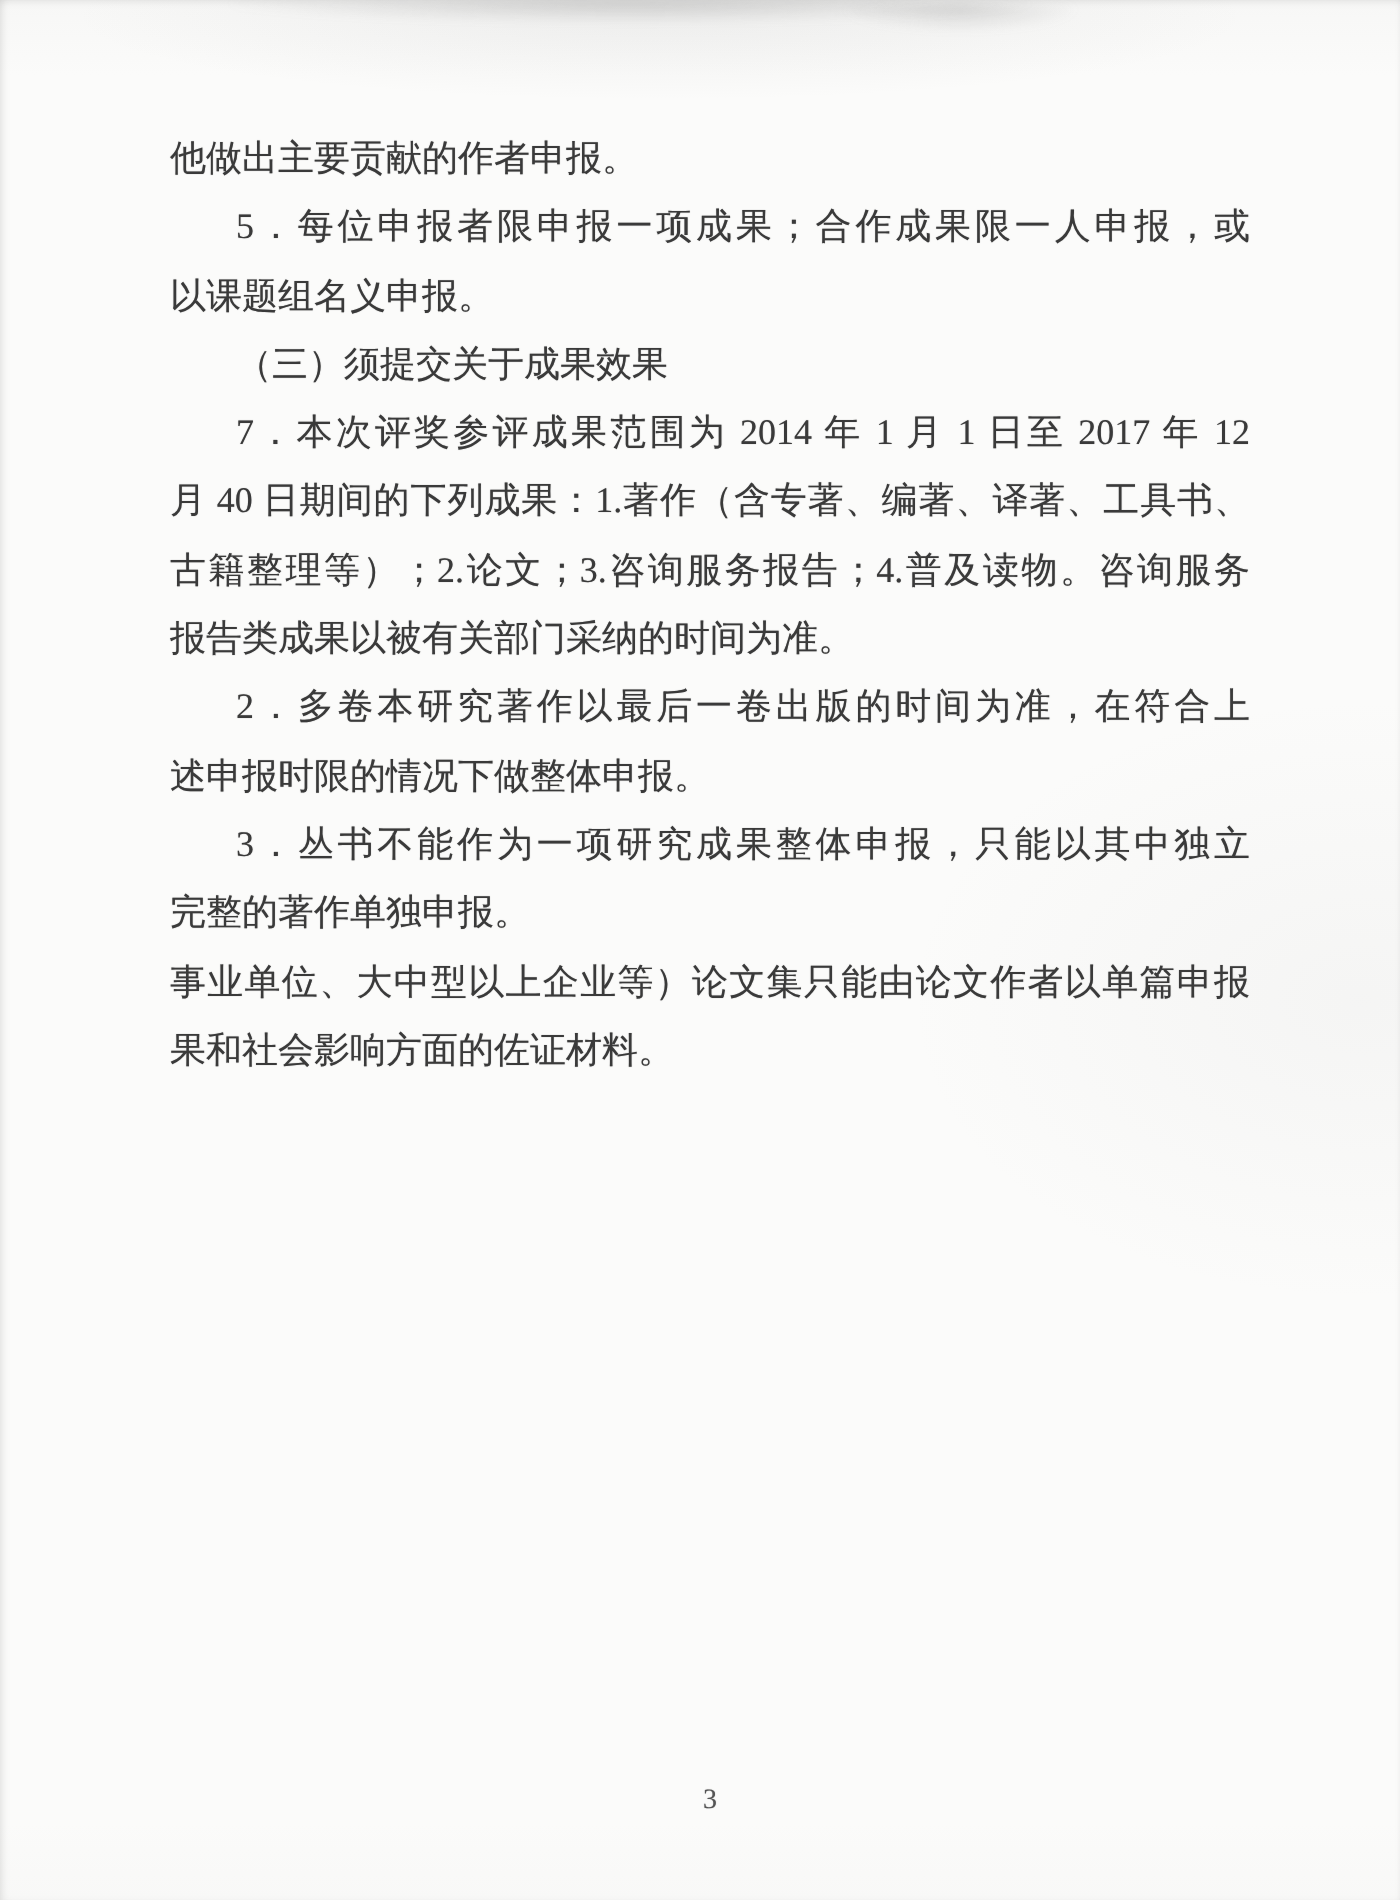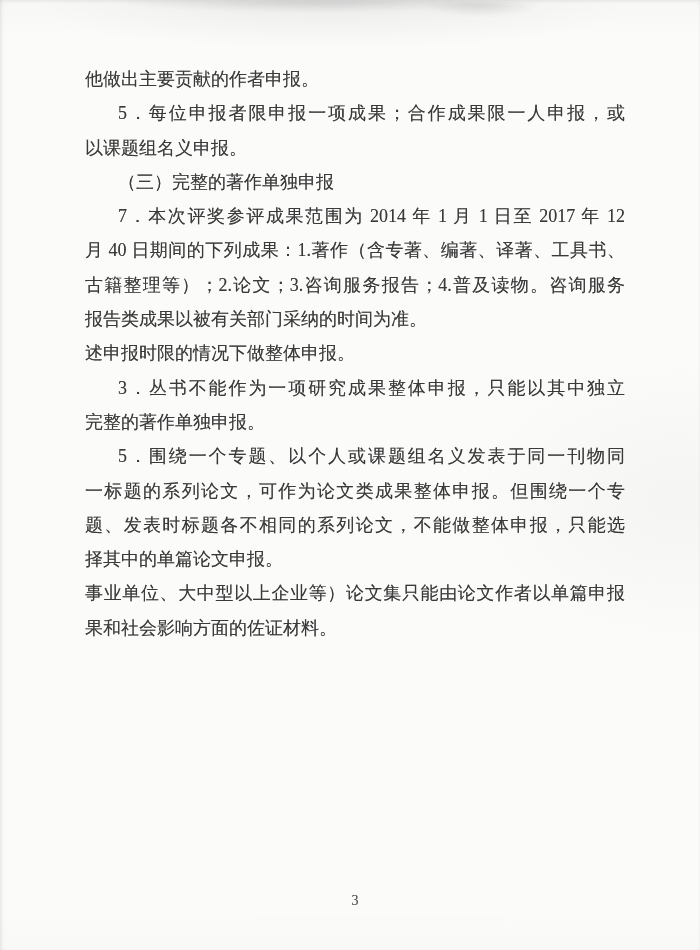--- a/index.html
+++ b/index.html
@@ -90,40 +90,35 @@
 
   <div class="doc-body">
       <div class="paragraph">
         <div class="line">他做出主要贡献的作者申报。</div>
       </div>
       <div class="paragraph">
         <div class="line indent fill">5．每位申报者限申报一项成果；合作成果限一人申报，或</div>
         <div class="line">以课题组名义申报。</div>
       </div>
       <div class="paragraph">
-        <div class="line indent">（三）完整的著作单独申报</div>
+        <div class="line indent">（三）须提交关于成果效果</div>
       </div>
       <div class="paragraph">
         <div class="line indent fill">7．本次评奖参评成果范围为 2014 年 1 月 1 日至 2017 年 12</div>
         <div class="line fill">月 40 日期间的下列成果：1.著作（含专著、编著、译著、工具书、</div>
         <div class="line fill">古籍整理等）；2.论文；3.咨询服务报告；4.普及读物。咨询服务</div>
         <div class="line">报告类成果以被有关部门采纳的时间为准。</div>
       </div>
       <div class="paragraph">
+        <div class="line indent fill">2．多卷本研究著作以最后一卷出版的时间为准，在符合上</div>
         <div class="line">述申报时限的情况下做整体申报。</div>
       </div>
       <div class="paragraph">
         <div class="line indent fill">3．丛书不能作为一项研究成果整体申报，只能以其中独立</div>
         <div class="line">完整的著作单独申报。</div>
-      </div>
-      <div class="paragraph">
-        <div class="line indent fill">5．围绕一个专题、以个人或课题组名义发表于同一刊物同</div>
-        <div class="line fill">一标题的系列论文，可作为论文类成果整体申报。但围绕一个专</div>
-        <div class="line fill">题、发表时标题各不相同的系列论文，不能做整体申报，只能选</div>
-        <div class="line">择其中的单篇论文申报。</div>
       </div>
       <div class="paragraph">
         <div class="line fill">事业单位、大中型以上企业等）论文集只能由论文作者以单篇申报</div>
         <div class="line">果和社会影响方面的佐证材料。</div>
       </div>
     </div>
 
   <div class="page-number">3</div>
 </div>
 

